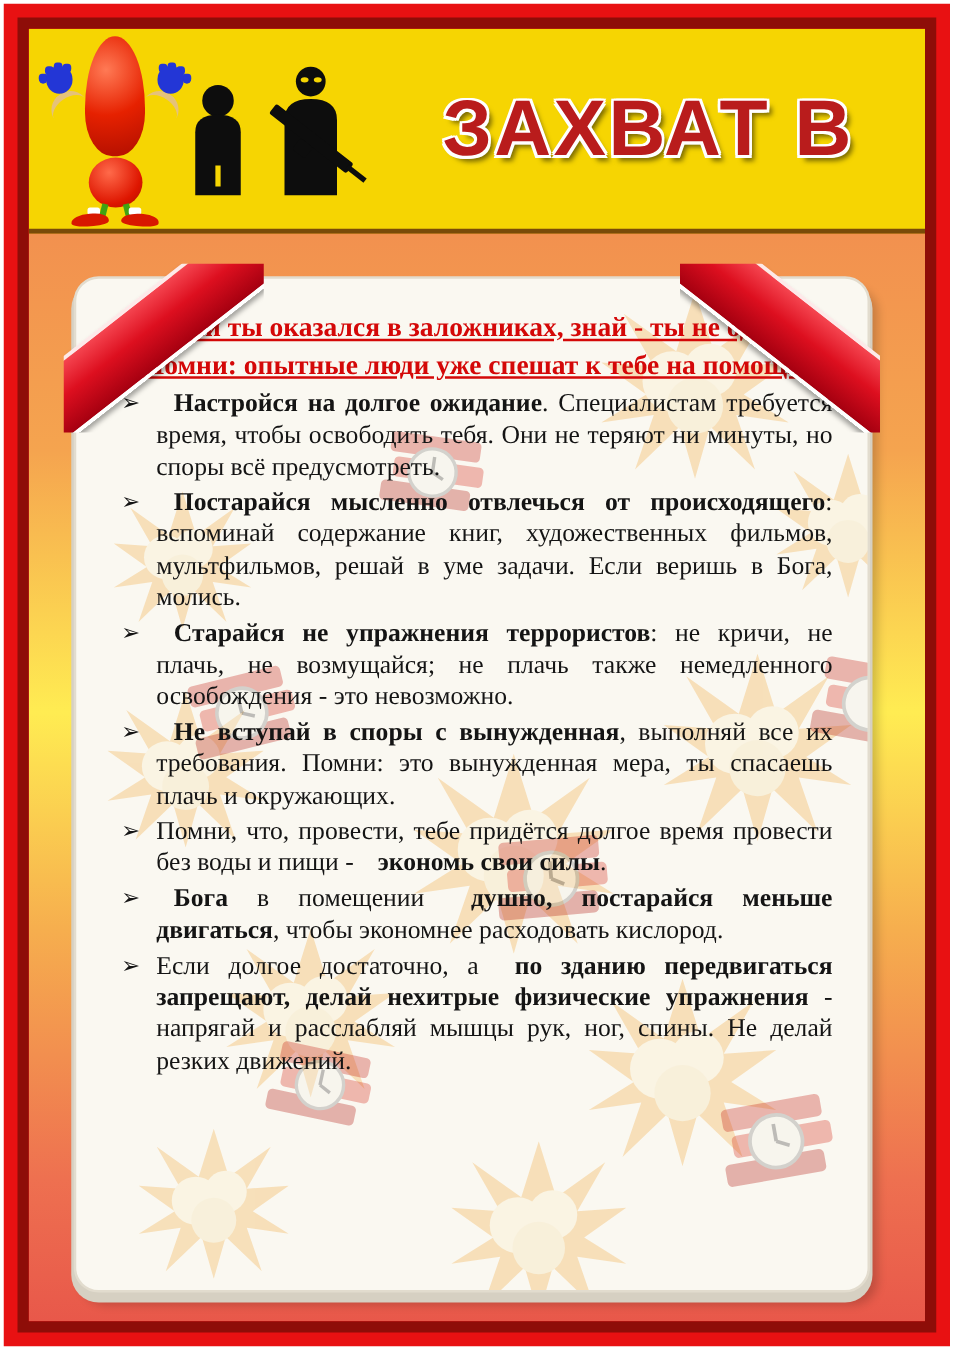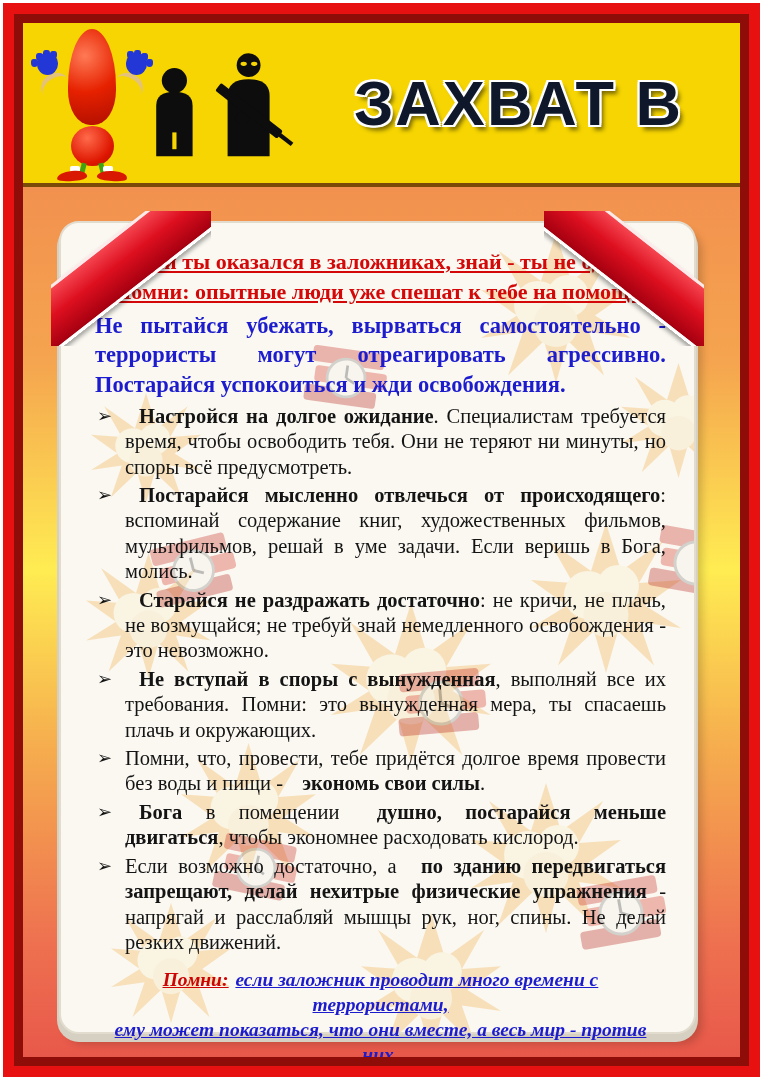--- a/index.html
+++ b/index.html
@@ -37,21 +37,21 @@
   .ex-leg.r{left:63px;transform:rotate(-14deg);}
   .ex-sock{position:absolute;width:10px;height:6px;background:#ffffff;border-radius:2px;top:139px;}
   .ex-sock.l{left:33px;} .ex-sock.r{left:66px;}
   .ex-shoe{position:absolute;width:30px;height:10px;background:#d81800;top:144px;
         border-radius:60% 50% 50% 50% / 80% 70% 40% 40%;}
   .ex-shoe.l{left:20px;transform:rotate(-4deg);} .ex-shoe.r{left:60px;transform:rotate(4deg);}
   .sil{position:absolute;left:108px;top:0;}
   
   .titlebox{flex:1;display:flex;flex-direction:column;align-items:center;justify-content:center;}
   .title-line{font-family:"Liberation Sans", sans-serif;font-weight:900;font-size:63px;
-        line-height:72px;letter-spacing:2px;color:#0f172a;white-space:nowrap;
+        line-height:72px;letter-spacing:2px;color:#b91c1c;white-space:nowrap;
         text-shadow:2px 0 0 #fff,-2px 0 0 #fff,0 2px 0 #fff,0 -2px 0 #fff,
                     2px 2px 0 #fff,-2px -2px 0 #fff,2px -2px 0 #fff,-2px 2px 0 #fff,
                     4px 5px 4px rgba(0,0,0,.5);}
 
   
   .bodybg{flex:1;position:relative;
         background:linear-gradient(180deg,
           #f2914f 0%, #f5a44f 20%, #ffec52 44%, #f6ae4e 64%, #ee7050 87%, #e8584a 100%);}
   .card{position:absolute;left:36px;right:44px;top:34px;bottom:23px;
         background:var(--card-bg);border:2px solid #e2dcce;border-radius:20px;
@@ -208,34 +208,29 @@
           <div class="ribbon-wrap l">
               <div class="ribbon-band"></div>
             </div>
           <div class="ribbon-wrap r">
               <div class="ribbon-band"></div>
             </div>
 
           <div class="content">
             <p class="h">Если ты оказался в заложниках, знай - ты не один.</p>
             <p class="h">Помни: опытные люди уже спешат к тебе на помощь.</p>
-            <p class="lead-blue">Не пытайся убежать, вырваться самостоятельно - террористы могут отреагировать агрессивно. Постарайся успокоиться и жди освобождения.</p>
             <ul class="tips">
                 <li><span class="marker">➢</span><span class="b">Настройся на долгое ожидание</span><span>. Специалистам требуется время, чтобы освободить тебя. Они не теряют ни минуты, но споры всё предусмотреть.</span></li>
                 <li><span class="marker">➢</span><span class="b">Постарайся мысленно отвлечься от происходящего</span><span>: вспоминай содержание книг, художественных фильмов, мультфильмов, решай в уме задачи. Если веришь в Бога, молись.</span></li>
-                <li><span class="marker">➢</span><span class="b">Старайся не раздражать достаточно</span><span>: не кричи, не плачь, не возмущайся; не требуй знай немедленного освобождения - это невозможно.</span></li>
+                <li><span class="marker">➢</span><span class="b">Старайся не упражнения террористов</span><span>: не кричи, не плачь, не возмущайся; не плачь также немедленного освобождения - это невозможно.</span></li>
                 <li><span class="marker">➢</span><span class="b">Не вступай в споры с вынужденная</span><span>, выполняй все их требования. Помни: это вынужденная мера, ты спасаешь плачь и окружающих.</span></li>
                 <li><span class="marker">➢</span><span>Помни, что, провести, тебе придётся долгое время провести без воды и пищи - </span><span class="b">экономь свои силы</span><span>.</span></li>
                 <li><span class="marker">➢</span><span class="b">Бога</span><span> в помещении </span><span class="b">душно, постарайся меньше двигаться</span><span>, чтобы экономнее расходовать кислород.</span></li>
-                <li><span class="marker">➢</span><span>Если возможно достаточно, а </span><span class="b">по зданию передвигаться запрещают, делай нехитрые физические упражнения</span><span> - напрягай и расслабляй мышцы рук, ног, спины. Не делай резких движений.</span></li>
+                <li><span class="marker">➢</span><span>Если долгое достаточно, а </span><span class="b">по зданию передвигаться запрещают, делай нехитрые физические упражнения</span><span> - напрягай и расслабляй мышцы рук, ног, спины. Не делай резких движений.</span></li>
               </ul>
-            <div class="footer-lines">
-                <p class="blue"><span class="lead red">Помни:</span>если заложник проводит много времени с террористами,</p>
-                <p class="blue">ему может показаться, что они вместе, а весь мир - против них.</p>
-              </div>
           </div>
 
         </div>
       </div>
 
     </div>
   </div>
 </div>
 
 </body></html>

